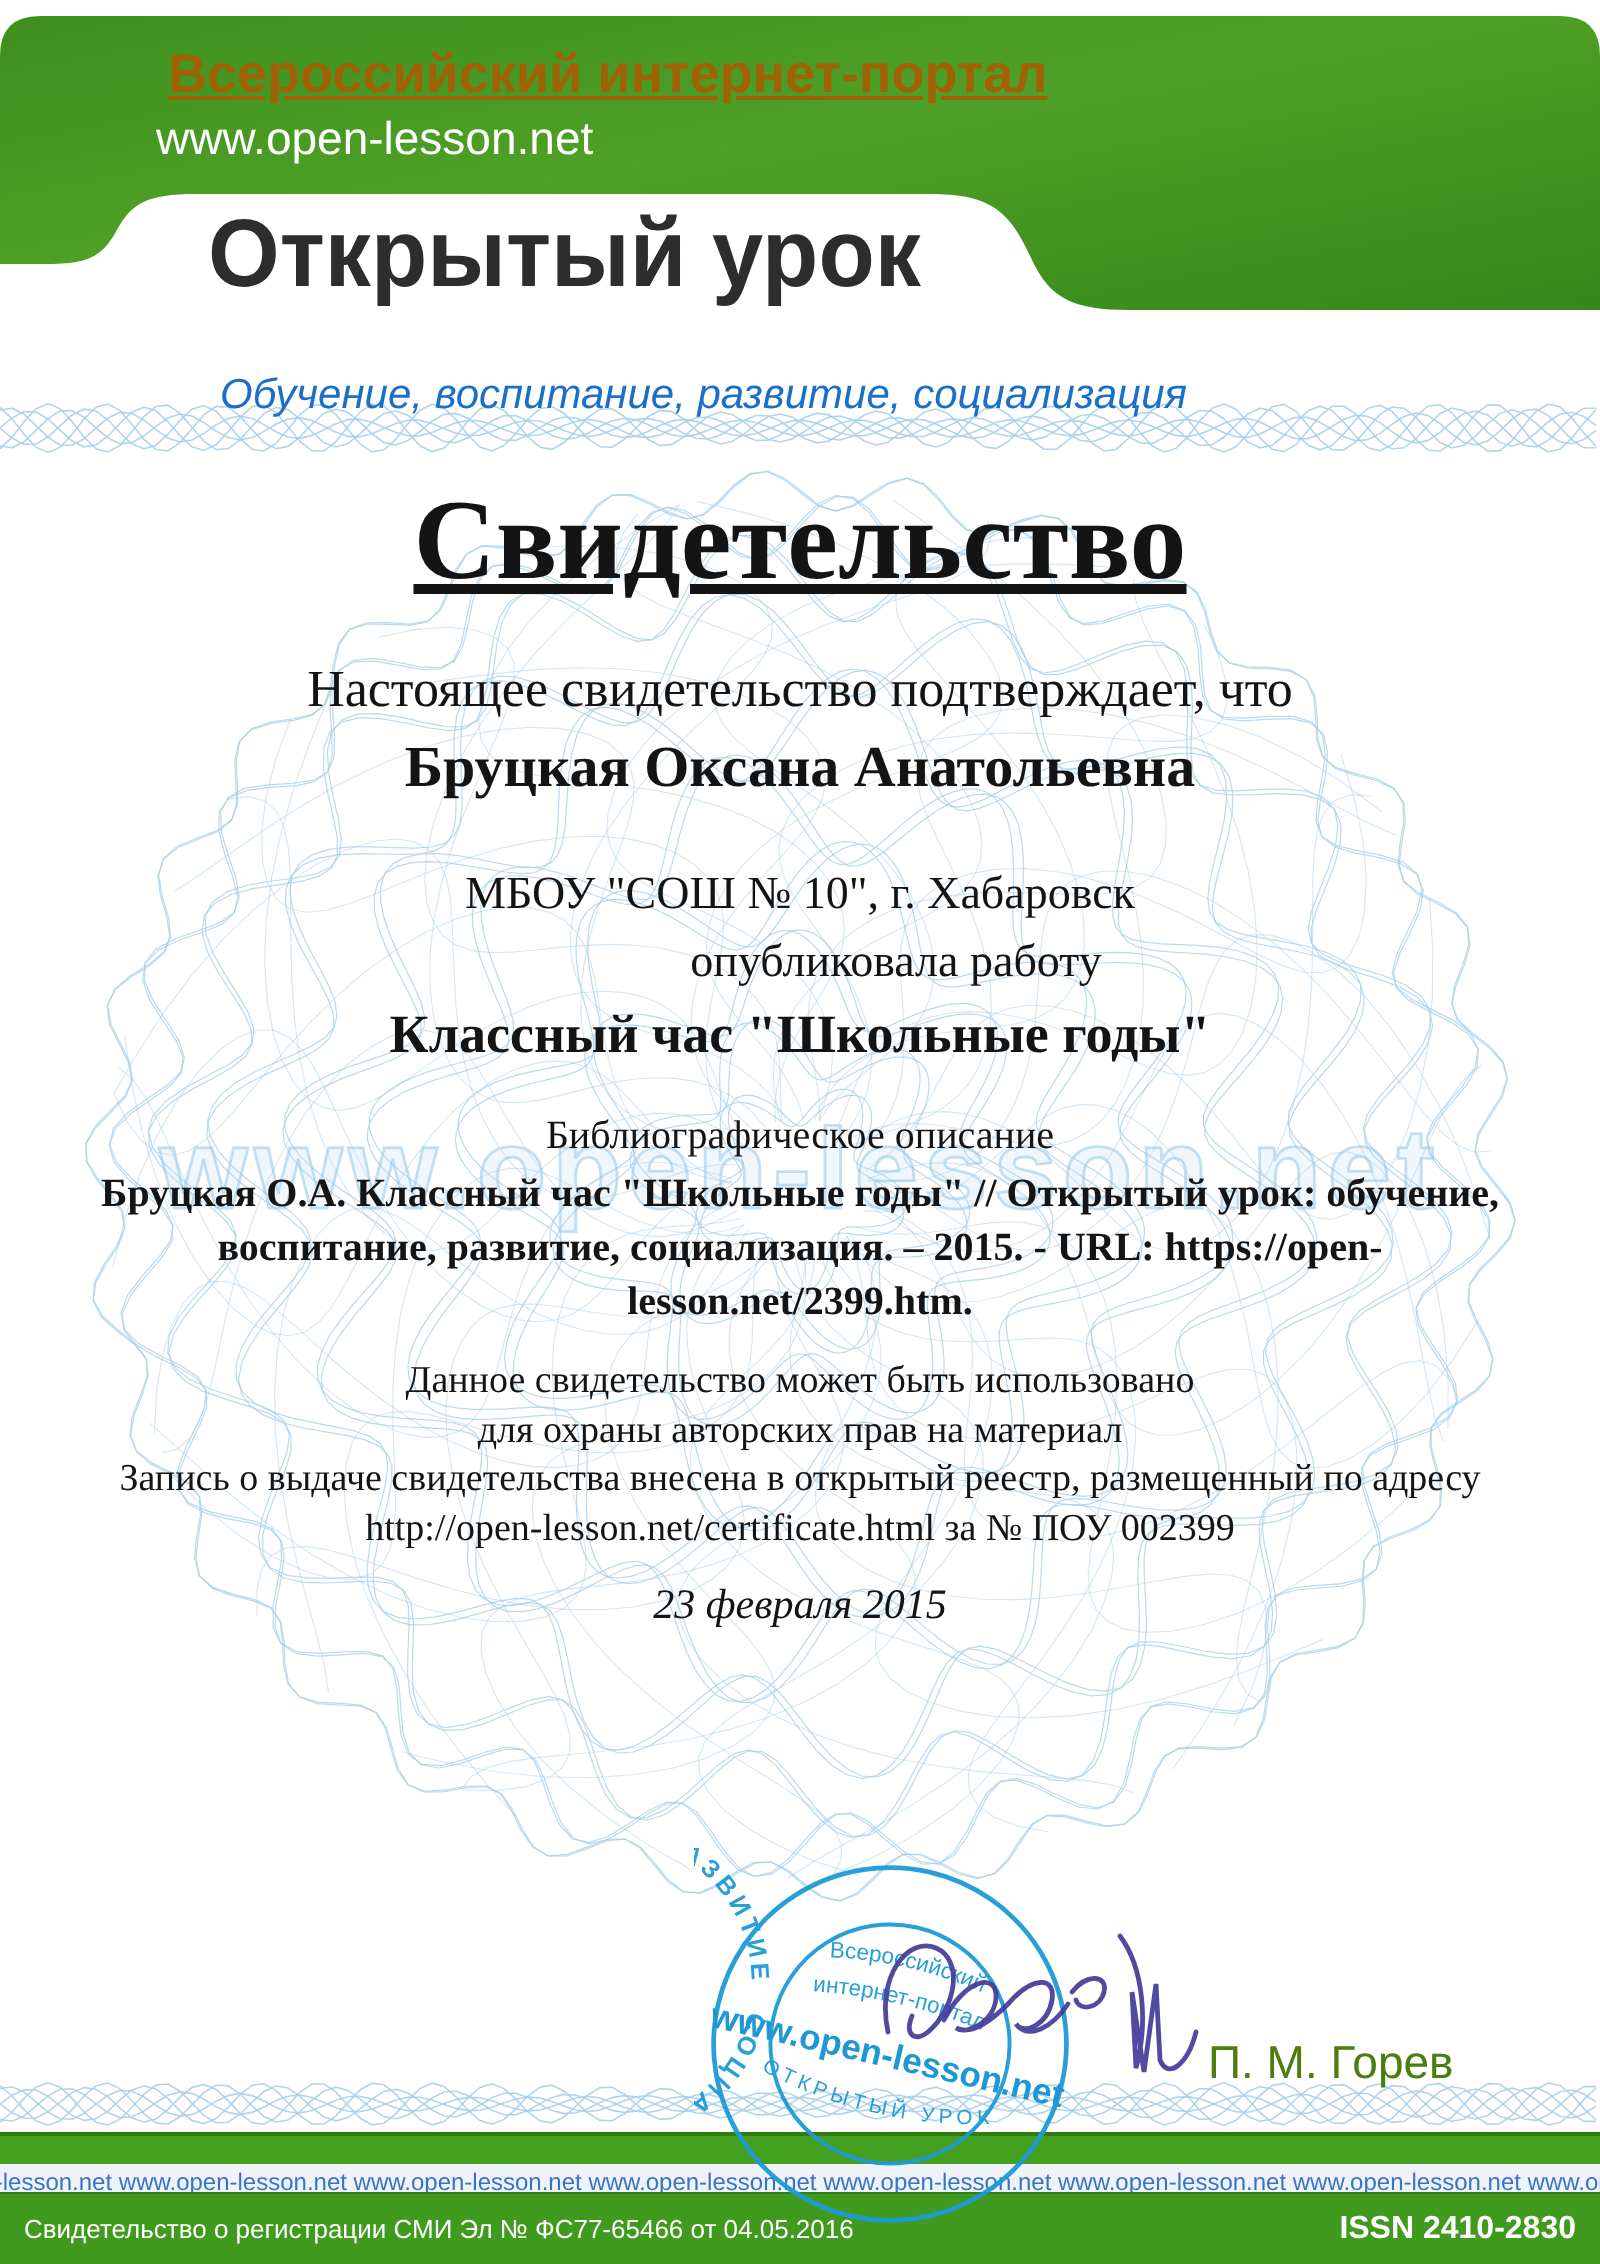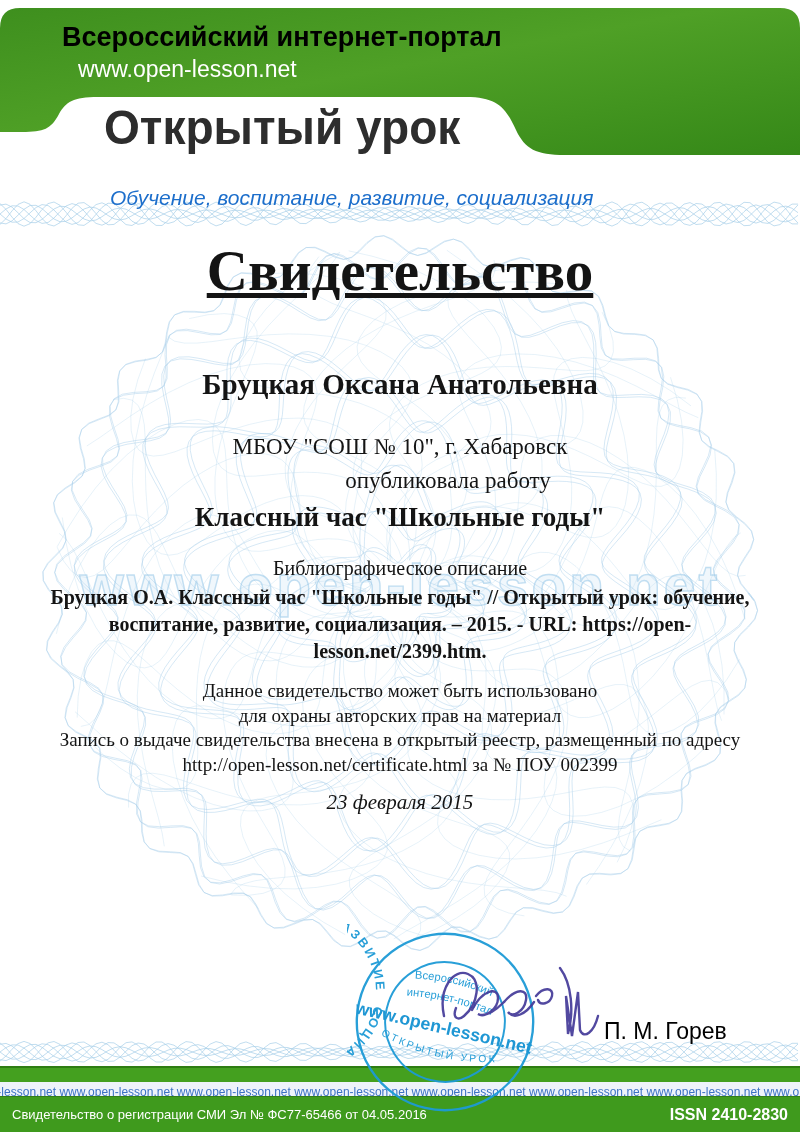--- a/index.html
+++ b/index.html
@@ -2,21 +2,21 @@
 <html><head>
 <meta charset="utf-8">
 <style>
   html,body{margin:0;padding:0;background:#fff;}
   .page{position:relative;width:800px;height:1132px;background:#fff;overflow:hidden;
         font-family:"Liberation Serif", serif;}
   .abs{position:absolute;}
   .center{left:0;width:100%;text-align:center;}
   
   .hdr-svg{left:0;top:0;z-index:1;}
-  .hdr-portal{left:62px;top:22px;z-index:2;color:#000000;font:bold 27px "Liberation Sans",sans-serif;}
+  .hdr-portal{left:84px;top:22px;z-index:2;color:#a16207;font:bold 27px "Liberation Sans",sans-serif;text-decoration:underline;}
   .hdr-site{left:78px;top:56px;z-index:2;color:#fff;font:23px "Liberation Sans",sans-serif;}
   .logo-title{left:104px;top:100px;z-index:2;color:#2d2d2d;font:600 48px "Liberation Sans",sans-serif;
               transform:scaleX(.96);transform-origin:left;}
   .logo-sub{left:110px;top:186px;z-index:2;color:#1c6ecb;font:italic 500 21px "Liberation Sans",sans-serif;}
   
   .band-top{left:0;top:198px;z-index:0;}
   .band-bottom{left:0;top:1038px;z-index:0;}
   .rosette{left:38px;top:226px;z-index:0;}
   .watermark{top:552px;z-index:0;color:rgba(185,218,240,.22);
              font:bold 57px "Liberation Sans",sans-serif;letter-spacing:3px;
@@ -29,21 +29,21 @@
   .p-role{top:407px;font-size:23px;}
   .p-school{top:434px;font-size:23px;}
   .action{top:468px;font-size:23px;margin-left:48px;}
   .work{top:502px;font-weight:bold;font-size:27px;}
   .bib-label{top:557px;font-size:20px;}
   .bib-text{top:584px;left:40px;width:720px;text-align:center;font-weight:bold;font-size:20px;line-height:27px;}
   .usage{top:679px;font-size:19px;line-height:24.5px;}
   .date{top:790px;font-style:italic;font-size:21px;}
   
   .editor-label{left:108px;top:1012px;z-index:2;color:#3b3b3b;font:23px "Liberation Sans",sans-serif;}
-  .editor-name{left:604px;top:1018px;z-index:2;color:#000000;font:23px "Liberation Sans",sans-serif;}
+  .editor-name{left:604px;top:1018px;z-index:2;color:#4d7c0f;font:23px "Liberation Sans",sans-serif;}
   .stamp{left:347px;top:924px;z-index:5;opacity:.95;}
   .sig{left:428px;top:938px;z-index:6;}
   
   .footer{left:0;top:1066px;width:800px;height:66px;z-index:3;}
   .f-strip1{position:absolute;left:0;top:0;width:100%;height:16px;background:#44a01f;border-top:2px solid #2e7d12;box-sizing:border-box;}
   .f-marquee{position:absolute;left:0;top:16px;width:100%;height:14px;background:#eef3fa;overflow:hidden;}
   .f-marquee span{display:inline-block;margin-left:-58px;white-space:nowrap;color:#3c72c4;
                   font:12px "Liberation Sans",sans-serif;line-height:14px;}
   .f-bottom{position:absolute;left:0;top:30px;width:100%;height:36px;background:#3f9a1d;
             border-top:1px solid rgba(0,0,0,.18);box-sizing:border-box;
@@ -163,20 +163,21 @@
   <svg id="band-bottom" class="abs band-bottom" width="800" height="28" viewBox="0 0 800 28">
       <path d="M 0 14.0 L 6 9.6 L 12 6.9 L 18 7.0 L 24 10.1 L 30 14.9 L 36 19.7 L 42 22.2 L 48 21.4 L 54 17.5 L 60 11.9 L 66 7.0 L 72 4.9 L 78 6.5 L 84 11.3 L 90 17.4 L 96 22.2 L 102 23.8 L 108 21.3 L 114 15.8 L 120 9.3 L 126 4.7 L 132 3.9 L 138 7.2 L 144 13.4 L 150 19.9 L 156 24.0 L 162 24.0 L 168 19.9 L 174 13.3 L 180 7.0 L 186 3.6 L 192 4.4 L 198 9.2 L 204 15.9 L 210 21.8 L 216 24.4 L 222 22.8 L 228 17.5 L 234 10.9 L 240 5.7 L 246 3.9 L 252 6.3 L 258 11.7 L 264 18.0 L 270 22.4 L 276 23.4 L 282 20.4 L 288 15.0 L 294 9.4 L 300 5.8 L 306 5.6 L 312 8.9 L 318 14.1 L 324 19.0 L 330 21.7 L 336 21.2 L 342 17.8 L 348 13.1 L 354 8.9 L 360 7.0 L 366 8.0 L 372 11.4 L 378 15.6 L 384 18.9 L 390 20.1 L 396 18.8 L 402 15.6 L 408 12.0 L 414 9.4 L 420 8.8 L 426 10.3 L 432 13.2 L 438 16.2 L 444 18.2 L 450 18.4 L 456 16.8 L 462 14.2 L 468 11.7 L 474 10.2 L 480 10.3 L 486 11.9 L 492 14.3 L 498 16.4 L 504 17.5 L 510 17.2 L 516 15.6 L 522 13.3 L 528 11.4 L 534 10.6 L 540 11.1 L 546 12.9 L 552 15.0 L 558 16.8 L 564 17.5 L 570 16.7 L 576 14.8 L 582 12.5 L 588 10.7 L 594 10.3 L 600 11.4 L 606 13.6 L 612 16.1 L 618 17.9 L 624 18.1 L 630 16.6 L 636 13.9 L 642 11.1 L 648 9.3 L 654 9.4 L 660 11.5 L 666 14.7 L 672 17.9 L 678 19.6 L 684 19.1 L 690 16.3 L 696 12.4 L 702 9.0 L 708 7.4 L 714 8.6 L 720 12.1 L 726 16.6 L 732 20.3 L 738 21.5 L 744 19.6 L 750 15.3 L 756 10.2 L 762 6.5 L 768 5.8 L 774 8.5 L 780 13.6 L 786 19.1 L 792 22.7 L 798 22.7" fill="none" stroke="#a9cfe9" stroke-width="0.8" opacity="0.9"></path>
       <path d="M 0 4.9 L 6 10.0 L 12 16.8 L 18 22.4 L 24 24.6 L 30 22.5 L 36 16.8 L 42 10.0 L 48 4.9 L 54 3.5 L 60 6.4 L 66 12.4 L 72 19.0 L 78 23.5 L 84 24.0 L 90 20.4 L 96 14.3 L 102 8.2 L 108 4.6 L 114 4.9 L 120 8.9 L 126 14.8 L 132 20.3 L 138 23.0 L 144 22.0 L 150 17.8 L 156 12.2 L 162 7.5 L 168 5.6 L 174 7.2 L 180 11.4 L 186 16.5 L 192 20.3 L 198 21.4 L 204 19.5 L 210 15.5 L 216 11.0 L 222 8.0 L 228 7.6 L 234 9.7 L 240 13.5 L 246 17.2 L 252 19.4 L 258 19.4 L 264 17.2 L 270 13.8 L 276 10.8 L 282 9.2 L 288 9.6 L 294 11.8 L 300 14.7 L 306 17.2 L 312 18.2 L 318 17.6 L 324 15.5 L 330 13.0 L 336 10.9 L 342 10.3 L 348 11.1 L 354 13.1 L 360 15.3 L 366 17.0 L 372 17.4 L 378 16.5 L 384 14.5 L 390 12.3 L 396 10.9 L 402 10.7 L 408 11.8 L 414 13.9 L 420 16.1 L 426 17.4 L 432 17.4 L 438 15.9 L 444 13.6 L 450 11.4 L 456 10.1 L 462 10.4 L 468 12.2 L 474 14.9 L 480 17.4 L 486 18.5 L 492 17.9 L 498 15.5 L 504 12.4 L 510 9.7 L 516 8.7 L 522 9.9 L 528 12.9 L 534 16.5 L 540 19.4 L 546 20.1 L 552 18.3 L 558 14.5 L 564 10.4 L 570 7.5 L 576 7.2 L 582 9.8 L 588 14.3 L 594 18.9 L 600 21.7 L 606 21.3 L 612 17.9 L 618 12.7 L 624 7.8 L 630 5.3 L 636 6.4 L 642 10.7 L 648 16.5 L 654 21.5 L 660 23.5 L 666 21.6 L 672 16.5 L 678 10.2 L 684 5.3 L 690 4.0 L 696 6.8 L 702 12.6 L 708 19.1 L 714 23.6 L 720 24.2 L 726 20.5 L 732 14.2 L 738 7.7 L 744 3.8 L 750 4.1 L 756 8.4 L 762 15.1 L 768 21.3 L 774 24.4 L 780 23.3 L 786 18.4 L 792 11.7 L 798 6.0" fill="none" stroke="#a9cfe9" stroke-width="0.8" opacity="0.9"></path>
       <path d="M 0 21.7 L 6 22.6 L 12 20.0 L 18 15.1 L 24 9.9 L 30 6.6 L 36 6.4 L 42 9.3 L 48 13.9 L 54 18.4 L 60 20.8 L 66 20.4 L 72 17.5 L 78 13.3 L 84 9.6 L 90 7.9 L 96 8.7 L 102 11.6 L 108 15.3 L 114 18.2 L 120 19.3 L 126 18.2 L 132 15.5 L 138 12.3 L 144 10.1 L 150 9.5 L 156 10.7 L 162 13.2 L 168 15.9 L 174 17.6 L 180 17.9 L 186 16.5 L 192 14.2 L 198 12.0 L 204 10.6 L 210 10.6 L 216 12.0 L 222 14.2 L 228 16.2 L 234 17.3 L 240 17.1 L 246 15.6 L 252 13.4 L 258 11.5 L 264 10.5 L 270 11.0 L 276 12.8 L 282 15.0 L 288 17.0 L 294 17.8 L 300 17.0 L 306 14.9 L 312 12.4 L 318 10.4 L 324 9.8 L 330 10.9 L 336 13.5 L 342 16.4 L 348 18.5 L 354 18.8 L 360 17.1 L 366 14.0 L 372 10.7 L 378 8.6 L 384 8.6 L 390 11.0 L 396 14.7 L 402 18.4 L 408 20.5 L 414 19.9 L 420 16.8 L 426 12.3 L 432 8.3 L 438 6.5 L 444 7.8 L 450 11.7 L 456 16.8 L 462 21.0 L 468 22.4 L 474 20.3 L 480 15.5 L 486 9.9 L 492 5.8 L 498 5.0 L 504 7.9 L 510 13.5 L 516 19.4 L 522 23.3 L 528 23.3 L 534 19.5 L 540 13.4 L 546 7.3 L 552 3.9 L 558 4.7 L 564 9.3 L 570 15.9 L 576 21.8 L 582 24.5 L 588 22.9 L 594 17.6 L 600 10.8 L 606 5.3 L 612 3.4 L 618 5.8 L 624 11.6 L 630 18.3 L 636 23.2 L 642 24.3 L 648 21.2 L 654 15.1 L 660 8.7 L 666 4.6 L 672 4.3 L 678 8.0 L 684 14.1 L 690 19.9 L 696 23.2 L 702 22.7 L 708 18.6 L 714 12.8 L 720 7.7 L 726 5.3 L 732 6.5 L 738 10.7 L 744 16.0 L 750 20.3 L 756 21.9 L 762 20.2 L 768 16.1 L 774 11.4 L 780 7.9 L 786 7.0 L 792 9.0 L 798 12.9" fill="none" stroke="#a9cfe9" stroke-width="0.8" opacity="0.9"></path>
       <path d="M 0 14.0 L 6 18.4 L 12 21.1 L 18 21.0 L 24 17.9 L 30 13.1 L 36 8.3 L 42 5.8 L 48 6.6 L 54 10.5 L 60 16.1 L 66 21.0 L 72 23.1 L 78 21.5 L 84 16.7 L 90 10.6 L 96 5.8 L 102 4.2 L 108 6.7 L 114 12.2 L 120 18.7 L 126 23.3 L 132 24.1 L 138 20.8 L 144 14.6 L 150 8.1 L 156 4.0 L 162 4.0 L 168 8.1 L 174 14.7 L 180 21.0 L 186 24.4 L 192 23.6 L 198 18.8 L 204 12.1 L 210 6.2 L 216 3.6 L 222 5.2 L 228 10.5 L 234 17.1 L 240 22.3 L 246 24.1 L 252 21.7 L 258 16.3 L 264 10.0 L 270 5.6 L 276 4.6 L 282 7.6 L 288 13.0 L 294 18.6 L 300 22.2 L 306 22.4 L 312 19.1 L 318 13.9 L 324 9.0 L 330 6.3 L 336 6.8 L 342 10.2 L 348 14.9 L 354 19.1 L 360 21.0 L 366 20.0 L 372 16.6 L 378 12.4 L 384 9.1 L 390 7.9 L 396 9.2 L 402 12.4 L 408 16.0 L 414 18.6 L 420 19.2 L 426 17.7 L 432 14.8 L 438 11.8 L 444 9.8 L 450 9.6 L 456 11.2 L 462 13.8 L 468 16.3 L 474 17.8 L 480 17.7 L 486 16.1 L 492 13.7 L 498 11.6 L 504 10.5 L 510 10.8 L 516 12.4 L 522 14.7 L 528 16.6 L 534 17.4 L 540 16.9 L 546 15.1 L 552 13.0 L 558 11.2 L 564 10.5 L 570 11.3 L 576 13.2 L 582 15.5 L 588 17.3 L 594 17.7 L 600 16.6 L 606 14.4 L 612 11.9 L 618 10.1 L 624 9.9 L 630 11.4 L 636 14.1 L 642 16.9 L 648 18.7 L 654 18.6 L 660 16.5 L 666 13.3 L 672 10.1 L 678 8.4 L 684 8.9 L 690 11.7 L 696 15.6 L 702 19.0 L 708 20.6 L 714 19.4 L 720 15.9 L 726 11.4 L 732 7.7 L 738 6.5 L 744 8.4 L 750 12.7 L 756 17.8 L 762 21.5 L 768 22.2 L 774 19.5 L 780 14.4 L 786 8.9 L 792 5.3 L 798 5.3" fill="none" stroke="#a9cfe9" stroke-width="0.8" opacity="0.9"></path>
       <path d="M 0 23.1 L 6 18.0 L 12 11.2 L 18 5.6 L 24 3.4 L 30 5.5 L 36 11.2 L 42 18.0 L 48 23.1 L 54 24.5 L 60 21.6 L 66 15.6 L 72 9.0 L 78 4.5 L 84 4.0 L 90 7.6 L 96 13.7 L 102 19.8 L 108 23.4 L 114 23.1 L 120 19.1 L 126 13.2 L 132 7.7 L 138 5.0 L 144 6.0 L 150 10.2 L 156 15.8 L 162 20.5 L 168 22.4 L 174 20.8 L 180 16.6 L 186 11.5 L 192 7.7 L 198 6.6 L 204 8.5 L 210 12.5 L 216 17.0 L 222 20.0 L 228 20.4 L 234 18.3 L 240 14.5 L 246 10.8 L 252 8.6 L 258 8.6 L 264 10.8 L 270 14.2 L 276 17.2 L 282 18.8 L 288 18.4 L 294 16.2 L 300 13.3 L 306 10.8 L 312 9.8 L 318 10.4 L 324 12.5 L 330 15.0 L 336 17.1 L 342 17.7 L 348 16.9 L 354 14.9 L 360 12.7 L 366 11.0 L 372 10.6 L 378 11.5 L 384 13.5 L 390 15.7 L 396 17.1 L 402 17.3 L 408 16.2 L 414 14.1 L 420 11.9 L 426 10.6 L 432 10.6 L 438 12.1 L 444 14.4 L 450 16.6 L 456 17.9 L 462 17.6 L 468 15.8 L 474 13.1 L 480 10.6 L 486 9.5 L 492 10.1 L 498 12.5 L 504 15.6 L 510 18.3 L 516 19.3 L 522 18.1 L 528 15.1 L 534 11.5 L 540 8.6 L 546 7.9 L 552 9.7 L 558 13.5 L 564 17.6 L 570 20.5 L 576 20.8 L 582 18.2 L 588 13.7 L 594 9.1 L 600 6.3 L 606 6.7 L 612 10.1 L 618 15.3 L 624 20.2 L 630 22.7 L 636 21.6 L 642 17.3 L 648 11.5 L 654 6.5 L 660 4.5 L 666 6.4 L 672 11.5 L 678 17.8 L 684 22.7 L 690 24.0 L 696 21.2 L 702 15.4 L 708 8.9 L 714 4.4 L 720 3.8 L 726 7.5 L 732 13.8 L 738 20.3 L 744 24.2 L 750 23.9 L 756 19.6 L 762 12.9 L 768 6.7 L 774 3.6 L 780 4.7 L 786 9.6 L 792 16.3 L 798 22.0" fill="none" stroke="#a9cfe9" stroke-width="0.8" opacity="0.9"></path>
       <path d="M 0 6.3 L 6 5.4 L 12 8.0 L 18 12.9 L 24 18.1 L 30 21.4 L 36 21.6 L 42 18.7 L 48 14.1 L 54 9.6 L 60 7.2 L 66 7.6 L 72 10.5 L 78 14.7 L 84 18.4 L 90 20.1 L 96 19.3 L 102 16.4 L 108 12.7 L 114 9.8 L 120 8.7 L 126 9.8 L 132 12.5 L 138 15.7 L 144 17.9 L 150 18.5 L 156 17.3 L 162 14.8 L 168 12.1 L 174 10.4 L 180 10.1 L 186 11.5 L 192 13.8 L 198 16.0 L 204 17.4 L 210 17.4 L 216 16.0 L 222 13.8 L 228 11.8 L 234 10.7 L 240 10.9 L 246 12.4 L 252 14.6 L 258 16.5 L 264 17.5 L 270 17.0 L 276 15.2 L 282 13.0 L 288 11.0 L 294 10.2 L 300 11.0 L 306 13.1 L 312 15.6 L 318 17.6 L 324 18.2 L 330 17.1 L 336 14.5 L 342 11.6 L 348 9.5 L 354 9.2 L 360 10.9 L 366 14.0 L 372 17.3 L 378 19.4 L 384 19.4 L 390 17.0 L 396 13.3 L 402 9.6 L 408 7.5 L 414 8.1 L 420 11.2 L 426 15.7 L 432 19.7 L 438 21.5 L 444 20.2 L 450 16.3 L 456 11.2 L 462 7.0 L 468 5.6 L 474 7.7 L 480 12.5 L 486 18.1 L 492 22.2 L 498 23.0 L 504 20.1 L 510 14.5 L 516 8.6 L 522 4.7 L 528 4.7 L 534 8.5 L 540 14.6 L 546 20.7 L 552 24.1 L 558 23.3 L 564 18.7 L 570 12.1 L 576 6.2 L 582 3.5 L 588 5.1 L 594 10.4 L 600 17.2 L 606 22.7 L 612 24.6 L 618 22.2 L 624 16.4 L 630 9.7 L 636 4.8 L 642 3.7 L 648 6.8 L 654 12.9 L 660 19.3 L 666 23.4 L 672 23.7 L 678 20.0 L 684 13.9 L 690 8.1 L 696 4.8 L 702 5.3 L 708 9.4 L 714 15.2 L 720 20.3 L 726 22.7 L 732 21.5 L 738 17.3 L 744 12.0 L 750 7.7 L 756 6.1 L 762 7.8 L 768 11.9 L 774 16.6 L 780 20.1 L 786 21.0 L 792 19.0 L 798 15.1" fill="none" stroke="#a9cfe9" stroke-width="0.8" opacity="0.9"></path>
     </svg>
 
   <div class="abs center t cert-title">Свидетельство</div>
+  <div class="abs center t confirm">Настоящее свидетельство подтверждает, что</div>
   <div class="abs center t p-name">Бруцкая Оксана Анатольевна</div>
   <div class="abs center t p-school">МБОУ "СОШ № 10", г. Хабаровск</div>
   <div class="abs center t action">опубликовала работу</div>
   <div class="abs center t work">Классный час "Школьные годы"</div>
   <div class="abs center t bib-label">Библиографическое описание</div>
   <div class="abs t bib-text">Бруцкая О.А. Классный час "Школьные годы" // Открытый урок: обучение, воспитание, развитие, социализация. – 2015. - URL: https://open-lesson.net/2399.htm.</div>
   <div class="abs center t usage">
     <div>Данное свидетельство может быть использовано</div>
     <div>для охраны авторских прав на материал</div>
     <div>Запись о выдаче свидетельства внесена в открытый реестр, размещенный по адресу</div>

